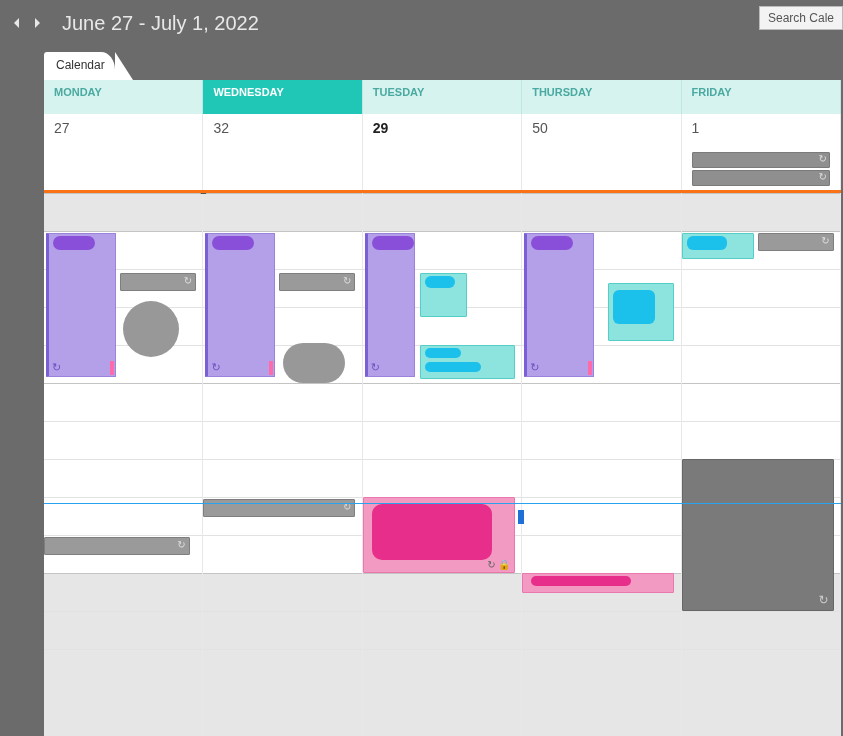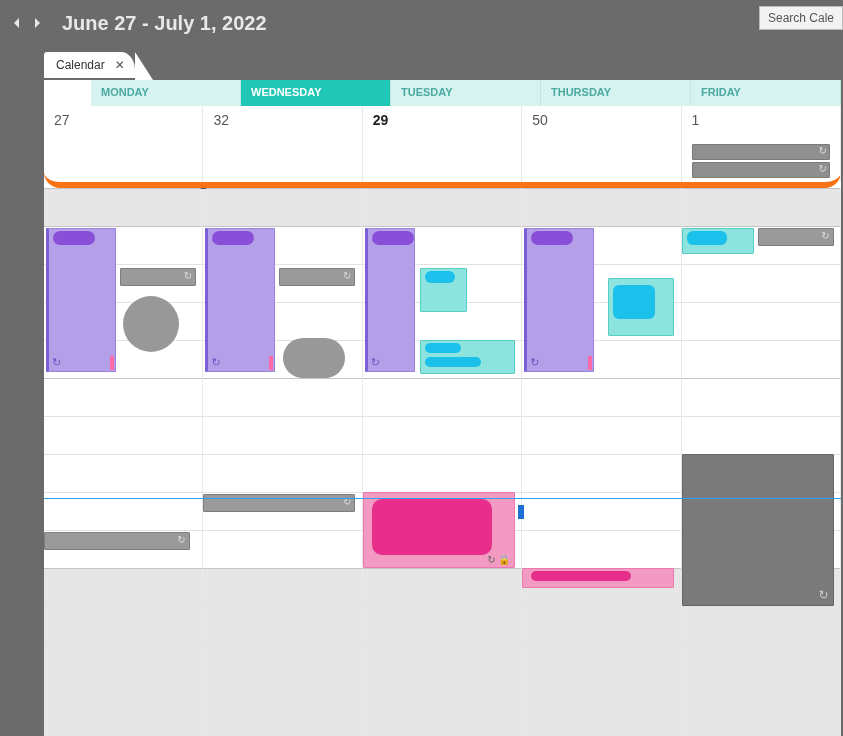--- a/index.html
+++ b/index.html
@@ -20,80 +20,79 @@
     padding: 0 10px;
     color: #e8e8e8;
     font-size: 20px;
   }
   .nav-arrows { display: flex; gap: 6px; margin-right: 18px; }
   .nav-arrow {
     width: 14px; height: 14px; cursor: pointer;
     display: flex; align-items: center; justify-content: center;
   }
   .nav-arrow svg { fill: #e8e8e8; }
-  .date-range { font-weight: 700; }
+  .date-range { font-weight: 400; }
   .search-btn {
     position: absolute; right: 0; top: 6px;
     background: #f3f3f3; border: 1px solid #bbb;
     padding: 4px 8px; font-size: 12px; color: #555;
     cursor: pointer;
   }
   .tab-strip {
     position: absolute;
     top: 52px; left: 44px;
     display: flex;
   }
   .tab {
     background: #fff;
     padding: 6px 10px 6px 12px;
     border-top-left-radius: 3px;
     border-top-right-radius: 14px 18px;
     font-size: 12px;
     color: #333;
     display: flex; align-items: center; gap: 10px;
     position: relative;
+    flex-direction: column;
   }
   .tab::after {
     content: "";
     position: absolute;
     right: -18px; top: 0;
     width: 0; height: 0;
     border-bottom: 28px solid #fff;
     border-right: 18px solid transparent;
   }
   .tab-close { font-size: 12px; cursor: pointer; color: #555; }
   .calendar {
     position: absolute;
     top: 80px; left: 44px; right: 2px; bottom: 0;
     background: #fff;
     display: flex; flex-direction: column;
   }
   .day-headers {
     display: grid;
     grid-template-columns: repeat(5, 1fr);
-    height: 26px;
-    margin-left: 47px;
+    height: 34px;
   }
   .day-header {
     background: #d6f3f0;
     color: #4aa9a0;
     font-size: 11px;
     font-weight: 600;
     padding: 6px 10px;
     border-right: 1px solid #c0e6e2;
   }
   .day-header.today {
     background: #20c7b6;
     color: #fff;
   }
   .date-row {
     display: grid;
     grid-template-columns: repeat(5, 1fr);
-    border-bottom: 6px solid #f97316;
-    border-radius: 16px;
+    border-bottom: 3px solid #f97316;
   }
   .date-cell {
     padding: 6px 10px 4px 10px;
     min-height: 74px;
     border-right: 1px solid #e8e8e8;
     font-size: 14px;
     color: #555;
     position: relative;
   }
   .date-cell.today { font-weight: bold; color: #222; }

